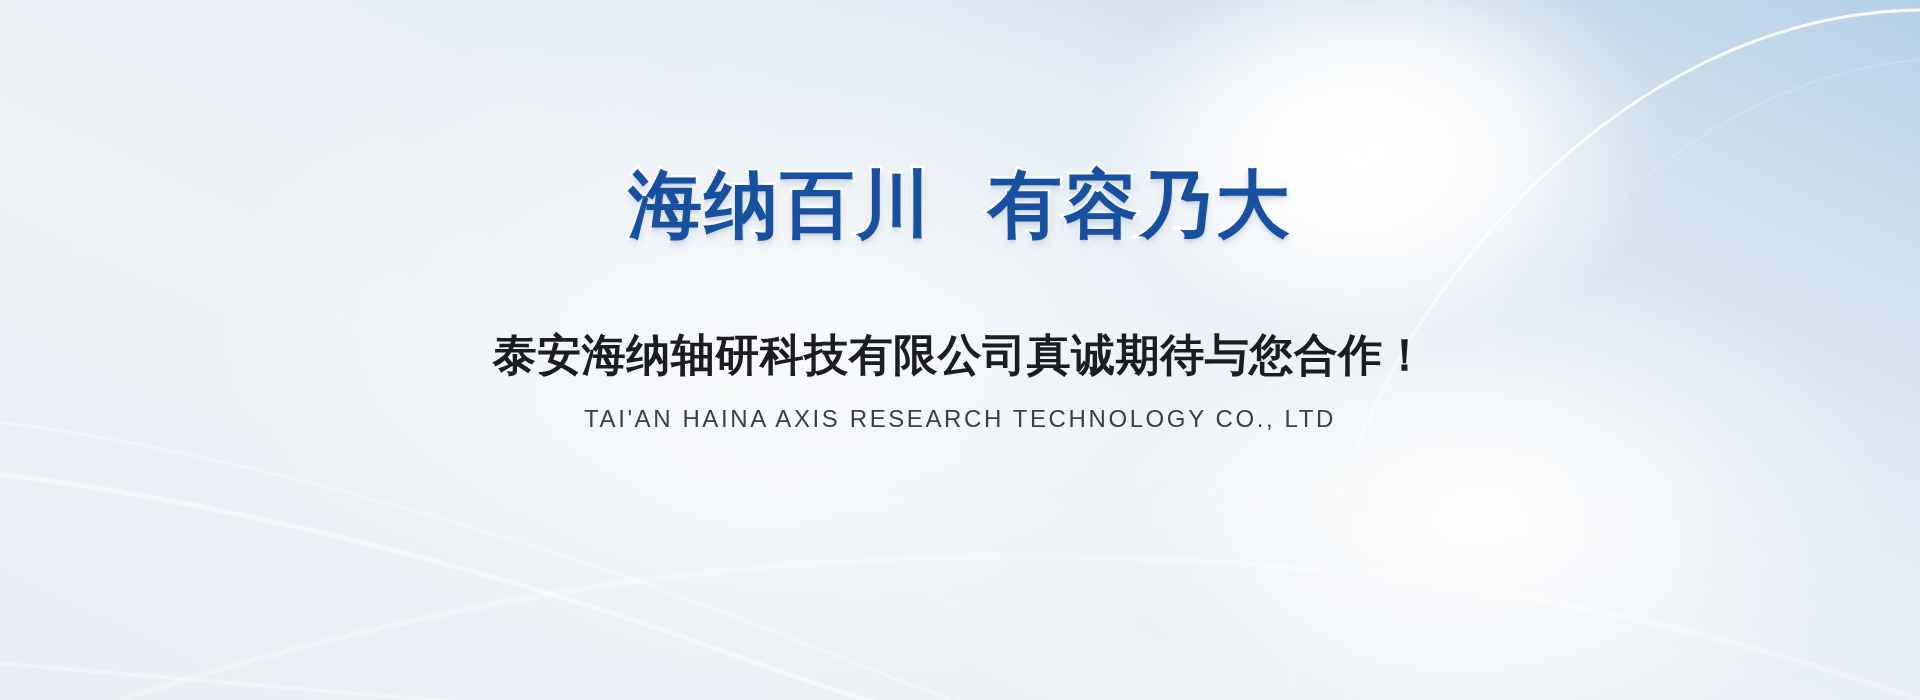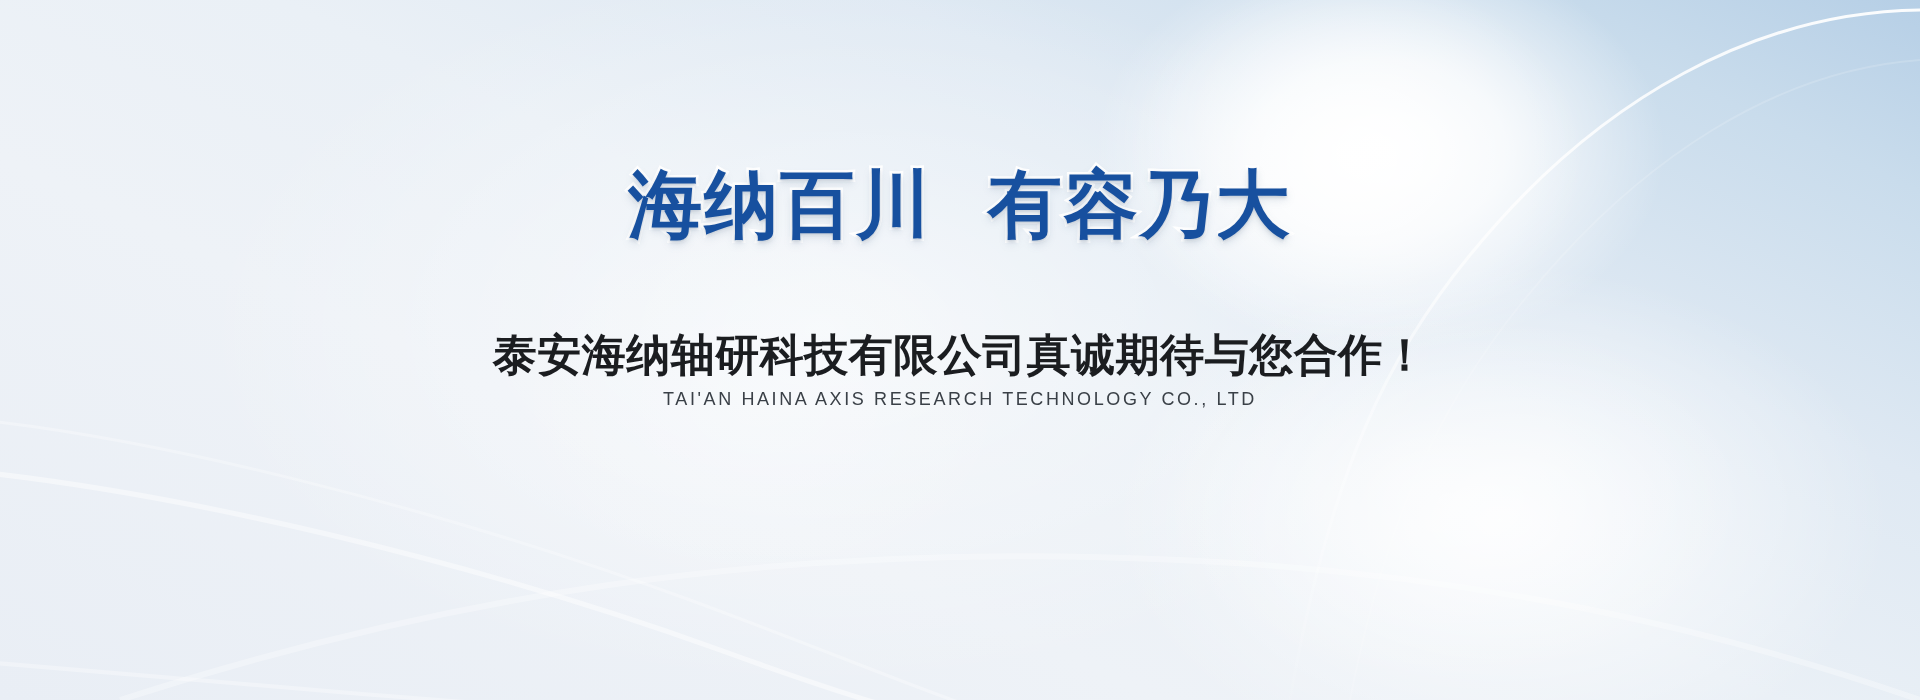--- a/index.html
+++ b/index.html
@@ -65,23 +65,23 @@
     margin-top:82px;
     font-family:"DejaVu Sans", "Liberation Sans", sans-serif;
     font-size:44px;
     font-weight:700;
     letter-spacing:0.5px;
     color:#1b1d20;
     white-space:pre;
   }
 
   .subtitle-en {
-    margin-top:4px;
+    margin-top:20px;
     font-family:"Liberation Sans", "DejaVu Sans", sans-serif;
-    font-size:18px;
+    font-size:24px;
     font-weight:300;
     letter-spacing:2.6px;
     color:#3a4047;
     white-space:pre;
   }
 </style>
 </head>
 <body>
 
 <div class="banner">

